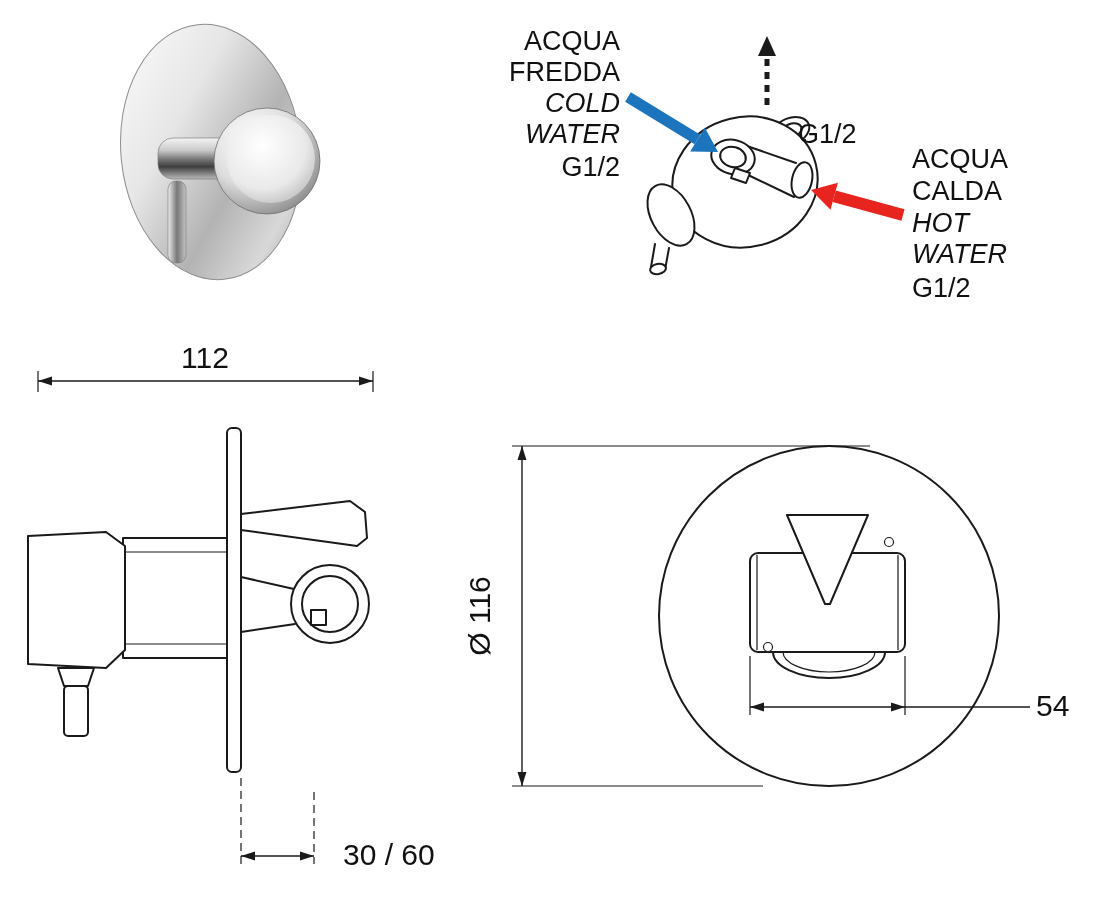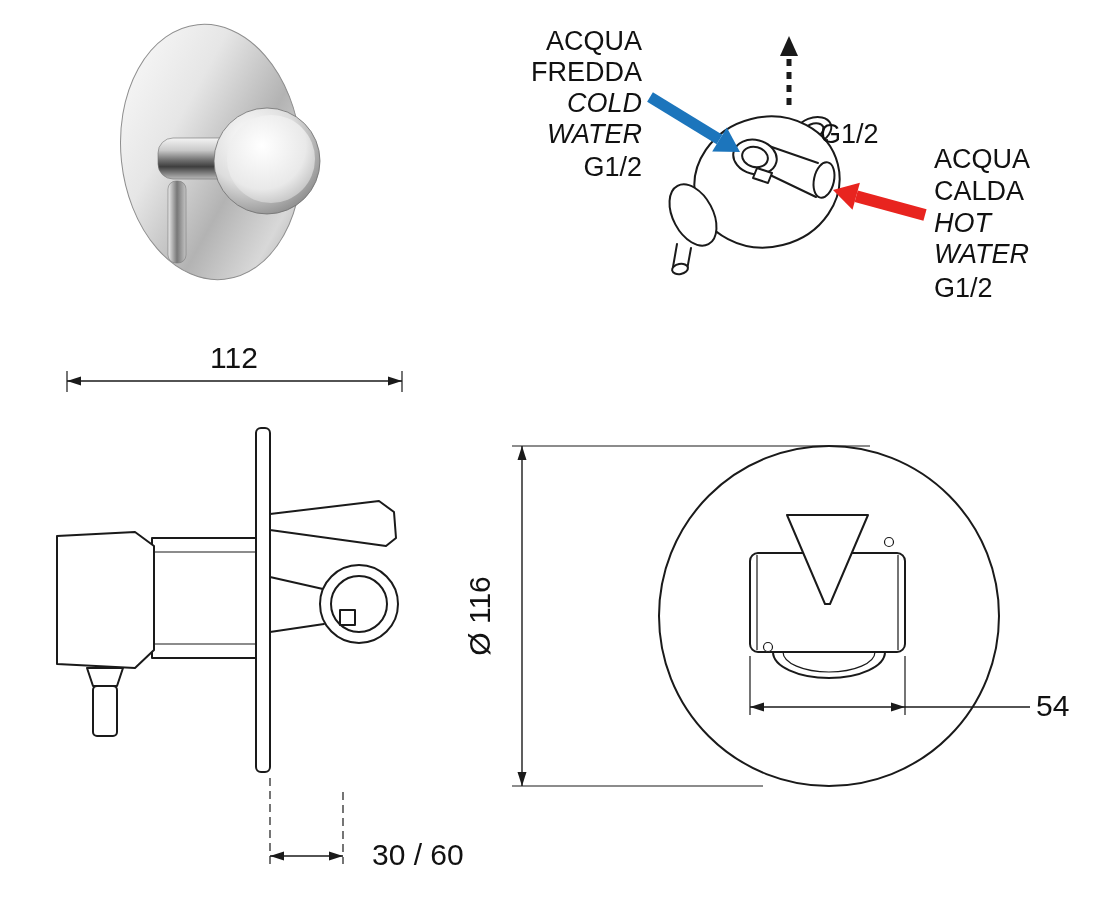--- a/index.html
+++ b/index.html
@@ -59,21 +59,21 @@
       </linearGradient>
     </defs>
     <ellipse cx="111" cy="149" rx="90" ry="128" transform="rotate(-6 111 149)" fill="url(#gPlate)" stroke="#8e8e8e" stroke-width="1"></ellipse>
     <rect x="68" y="178" width="18" height="82" rx="8" fill="url(#gPin)" stroke="#7a7a7a" stroke-width="0.6"></rect>
     <rect x="58" y="135" width="88" height="41" rx="15" fill="url(#gBar)" stroke="#707070" stroke-width="0.6"></rect>
     <circle cx="167" cy="158" r="53" fill="url(#gCap)" stroke="#6f6f6f" stroke-width="0.8"></circle>
     <circle cx="171" cy="156" r="44" fill="url(#gCapFace)"></circle>
   </svg>
 </div>
 
-<div class="panel" style="left:510px;top:10px">
+<div class="panel" style="left:488px;top:10px">
   <svg width="535" height="322" viewBox="0 0 535 322">
 
     <g>
       <path class="ln" d="M287,132 L272,152 M317,130 L302,158"></path>
       <ellipse class="ln wht" cx="303" cy="121" rx="19" ry="13" transform="rotate(-22 303 121)"></ellipse>
       <ellipse class="ln" cx="303" cy="121" rx="11" ry="7" transform="rotate(-22 303 121)"></ellipse>
       <ellipse class="ln wht" cx="257" cy="172" rx="73" ry="65" transform="rotate(-14 257 172)"></ellipse>
       <ellipse class="ln wht" cx="183" cy="205" rx="20" ry="33" transform="rotate(-28 183 205)"></ellipse>
       <path class="ln" d="M167,234 L163,257 M181,238 L177,260"></path>
       <ellipse class="ln wht" cx="170" cy="259" rx="8" ry="5" transform="rotate(-10 170 259)"></ellipse>
@@ -113,21 +113,21 @@
       <text class="lbl" x="424" y="190">CALDA</text>
       <text class="lbl it" x="424" y="222">HOT</text>
       <text class="lbl it" x="424" y="253">WATER</text>
       <text class="lbl" x="424" y="287">G1/2</text>
     </g>
 
     <text class="lbl" x="310" y="133">G1/2</text>
   </svg>
 </div>
 
-<div class="panel" style="left:47px;top:340px">
+<div class="panel" style="left:18px;top:340px">
   <svg width="480" height="552" viewBox="0 0 480 552">
 
     <g>
       <path class="ext" d="M20,31 V52 M355,31 V52"></path>
       <line class="dimln" x1="20" y1="41" x2="355" y2="41"></line>
       <polygon class="arr" points="20,41 34,36.5 34,45.5"></polygon>
       <polygon class="arr" points="355,41 341,36.5 341,45.5"></polygon>
       <text class="dim" x="187" y="28" text-anchor="middle">112</text>
     </g>
 

